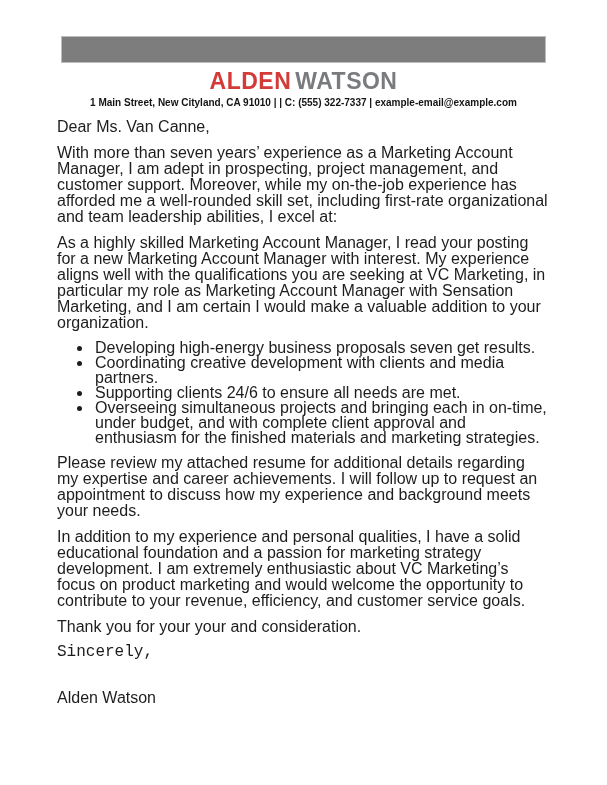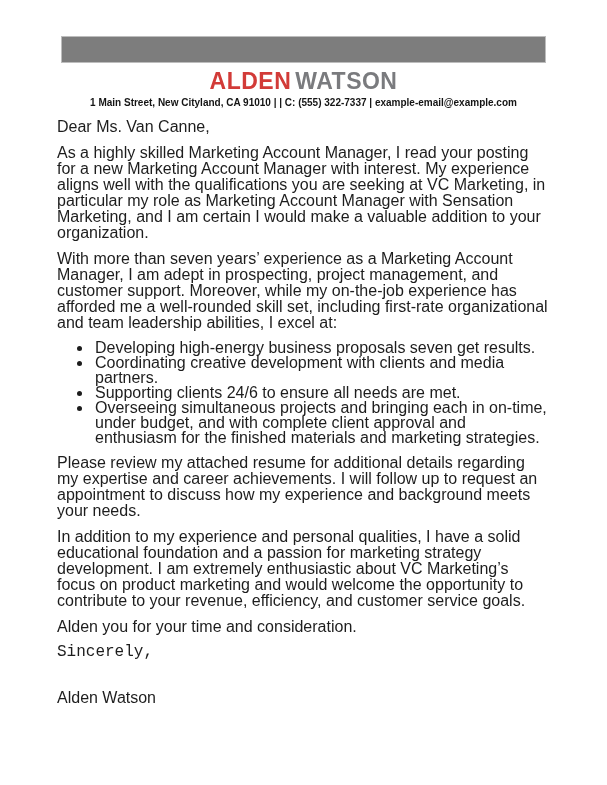--- a/index.html
+++ b/index.html
@@ -77,36 +77,36 @@
   <div class="name-heading">
     <span class="first-name" style="color: rgb(210, 59, 56);">ALDEN</span><span class="last-name" style="color: rgb(122, 123, 126);">WATSON</span>
   </div>
 
   <div class="contact-line">1 Main Street, New Cityland, CA 91010 | | C: (555) 322-7337 | example-email@example.com</div>
 
   <div class="letter-body">
 
     <p class="para">Dear Ms. Van Canne,</p>
 
+    <p class="para">With more than seven years’ experience as a Marketing Account Manager, I am adept in prospecting, project management, and customer support. Moreover, while my on-the-job experience has afforded me a well-rounded skill set, including first-rate organizational and team leadership abilities, I excel at:</p>
+
     <p class="para">As a highly skilled Marketing Account Manager, I read your posting for a new Marketing Account Manager with interest. My experience aligns well with the qualifications you are seeking at VC Marketing, in particular my role as Marketing Account Manager with Sensation Marketing, and I am certain I would make a valuable addition to your organization.</p>
-
-    <p class="para">With more than seven years’ experience as a Marketing Account Manager, I am adept in prospecting, project management, and customer support. Moreover, while my on-the-job experience has afforded me a well-rounded skill set, including first-rate organizational and team leadership abilities, I excel at:</p>
 
     <ul class="bullet-list">
       <li>Developing high-energy business proposals seven get results.</li>
       <li>Coordinating creative development with clients and media partners.</li>
       <li>Supporting clients 24/6 to ensure all needs are met.</li>
       <li>Overseeing simultaneous projects and bringing each in on-time, under budget, and with complete client approval and enthusiasm for the finished materials and marketing strategies.</li>
     </ul>
 
     <p class="para">Please review my attached resume for additional details regarding my expertise and career achievements. I will follow up to request an appointment to discuss how my experience and background meets your needs.</p>
 
     <p class="para">In addition to my experience and personal qualities, I have a solid educational foundation and a passion for marketing strategy development. I am extremely enthusiastic about VC Marketing’s focus on product marketing and would welcome the opportunity to contribute to your revenue, efficiency, and customer service goals.</p>
 
-    <p class="para">Alden you for your time and consideration.</p>
+    <p class="para">Thank you for your your and consideration.</p>
 
     <p class="para valediction">Sincerely,</p>
 
     <p class="para signature-name">Alden Watson</p>
 
   </div>
 
 </div>
 
 </body></html>

